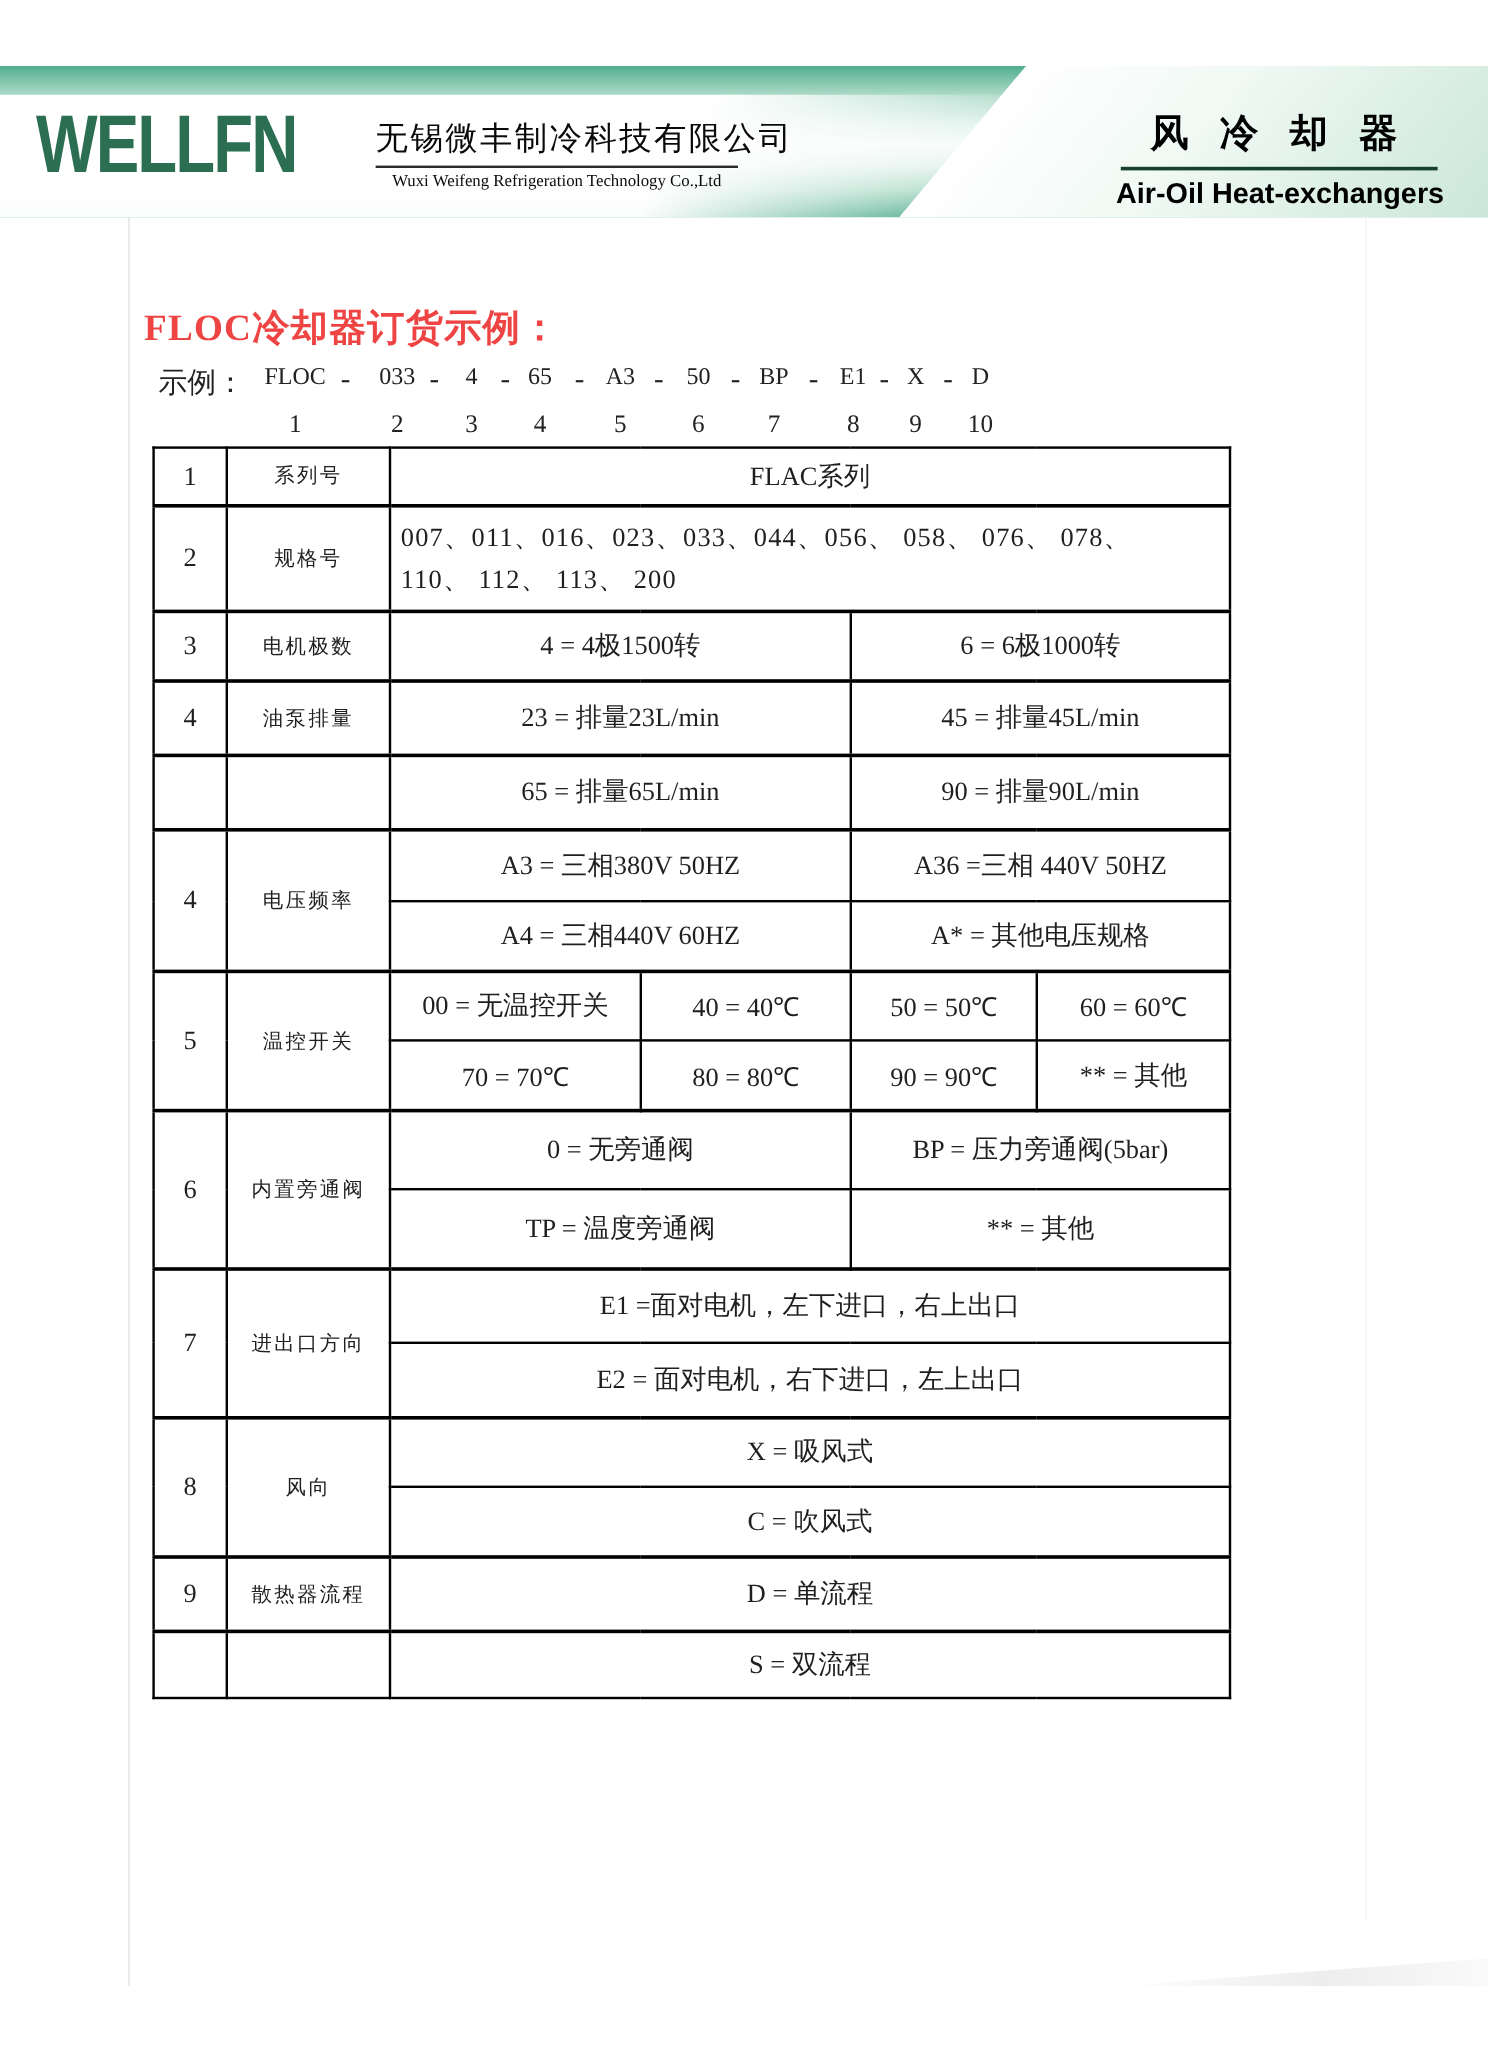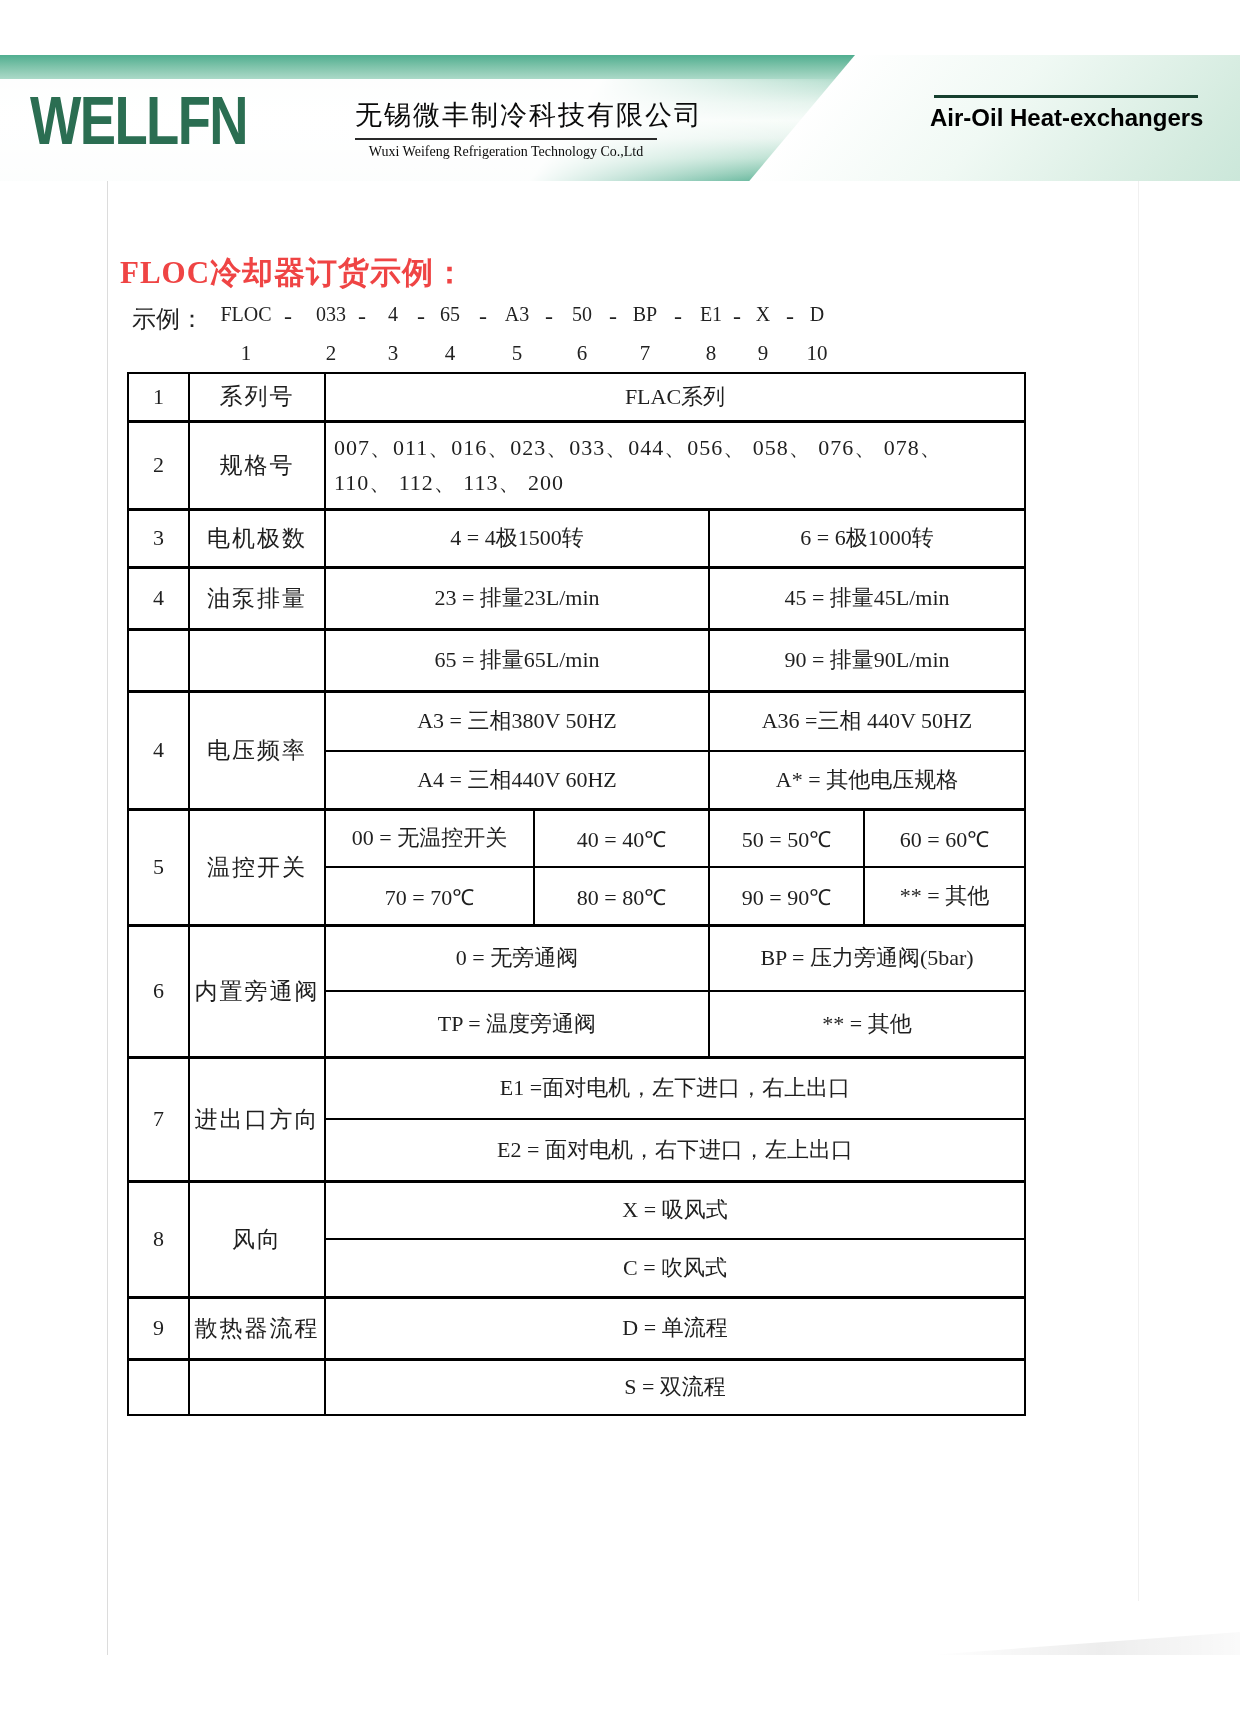--- a/index.html
+++ b/index.html
@@ -22,21 +22,21 @@
   .wedge {
     position:absolute; left:855px; top:0; width:640px; height:126px;
     transform:skewX(-40deg); transform-origin:top left;
     background:linear-gradient(90deg,#ffffff 0%,#f0f9f4 30%,#d4ebdf 65%,#b9dfcf 100%);
   }
   .logo {
     position:absolute; left:30px; top:86px; font-family:"Liberation Sans",sans-serif;
     font-weight:bold; font-size:68px; line-height:1; color:#2b6e52;
     letter-spacing:-2px; transform:scaleX(0.8); transform-origin:left top;
   }
-  .company { position:absolute; left:313px; top:97px; width:302px; text-align:center;margin-left:42px; }
+  .company { position:absolute; left:313px; top:97px; width:302px; text-align:center; }
   .company-cn { font-size:27px; letter-spacing:2px; color:#0a0a0a; white-space:nowrap; }
   .company-rule { height:2px; background:#2a2a2a; margin:5px 0 4px; }
   .company-en { font-size:14px; color:#0a0a0a; white-space:nowrap; }
   .product { position:absolute; left:930px; top:90px; width:272px; text-align:center; }
   .product-cn { font-size:32px; font-weight:bold; letter-spacing:9px; color:#000; white-space:nowrap; }
   .product-rule { height:3px; background:#16402f; margin:5px 4px 6px; }
   .product-en { font-family:"Liberation Sans",sans-serif; font-weight:bold; font-size:24px; color:#000000; white-space:nowrap; }
   
   .page-line-left  { position:absolute; left:107px; top:181px; width:1px; height:1474px; background:#dcdcdc; }
   .page-line-right { position:absolute; left:1138px; top:181px; width:1px; height:1420px; background:#f0f0f0; }
@@ -54,21 +54,21 @@
   
   .spec-table {
     position:absolute; left:127px; top:372px; width:897px;
     border-collapse:collapse; table-layout:fixed; font-size:22px; color:#1f1f1f;
   }
   .spec-table td {
     border:2px solid #000; text-align:center; vertical-align:middle;
     padding:0 4px; overflow:hidden;
   }
   .spec-table tr.gs > td { border-top:3px solid #000; }
-  .spec-table td.lbl { letter-spacing:2px; font-size:23px; }
+  .spec-table td.lbl { letter-spacing:2px; font-size:17px; }
   .spec-table td.specs { text-align:left; padding-left:8px; line-height:1.6; letter-spacing:1px; }
   
   .note { position:absolute; left:120px; top:1432px; font-size:24px; color:#111; letter-spacing:1px; }
   
   .footer-band {
     position:absolute; left:0; top:1655px; width:1240px; height:42px;
     background:linear-gradient(180deg,#7cc2ab 0%,#63b49a 55%,#58ad92 100%);
   }
   .footer-sliver {
     position:absolute; left:0; top:0; width:1240px; height:18px; background:#ffffff;
@@ -92,20 +92,21 @@
     <div class="swoosh"></div>
     <div class="wedge"></div>
   </div>
   <div class="logo">WELLFN</div>
   <div class="company">
     <div class="company-cn">无锡微丰制冷科技有限公司</div>
     <div class="company-rule"></div>
     <div class="company-en">Wuxi Weifeng Refrigeration Technology Co.,Ltd</div>
   </div>
   <div class="product">
+    <div class="product-cn">风 冷 却 器</div>
     <div class="product-rule"></div>
     <div class="product-en">Air-Oil Heat-exchangers</div>
   </div>
 
   <div class="page-line-left"></div>
   <div class="page-line-right"></div>
 
   <div class="title">FLOC冷却器订货示例：</div>
   <div class="example-label">示例：</div>
 

